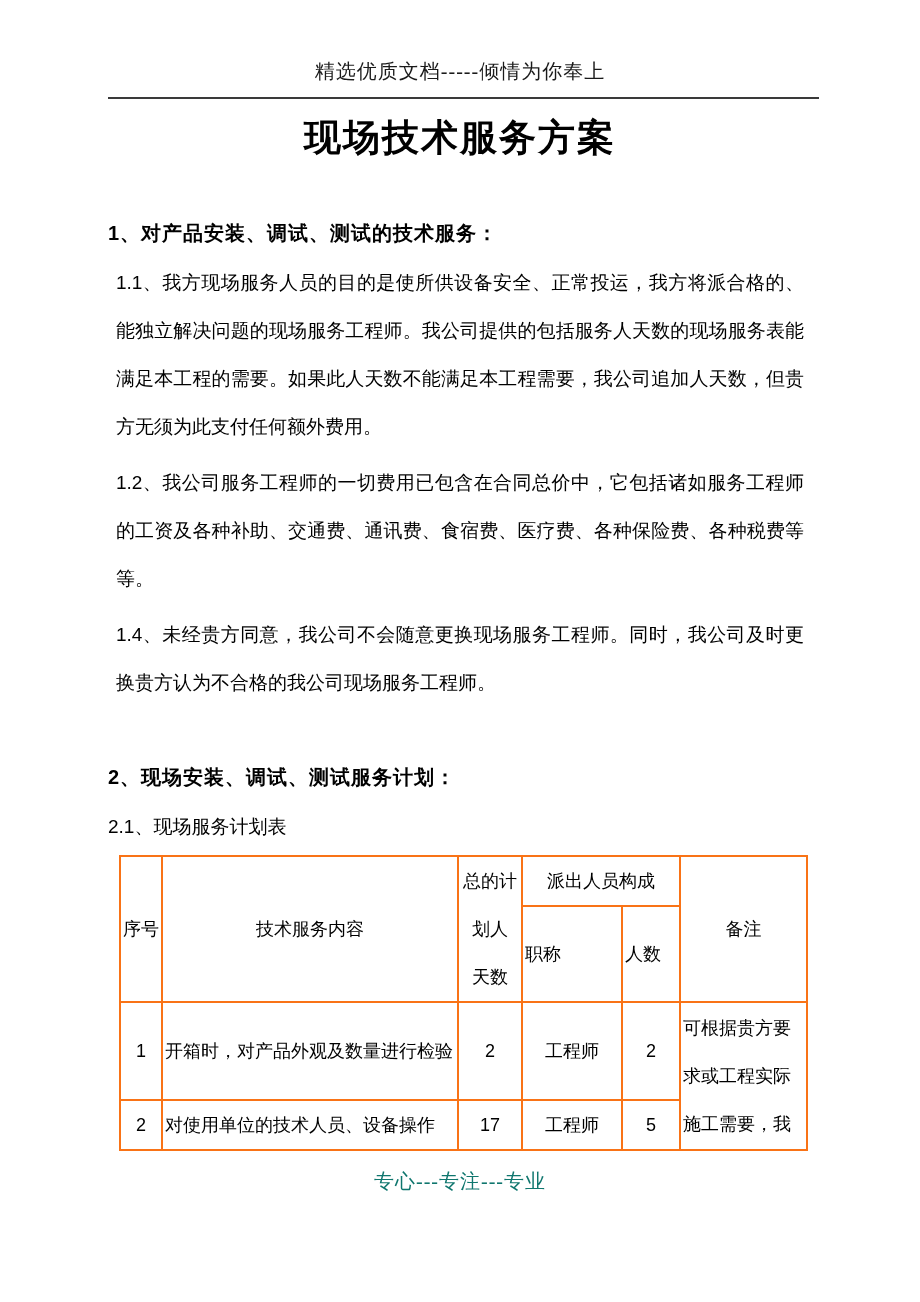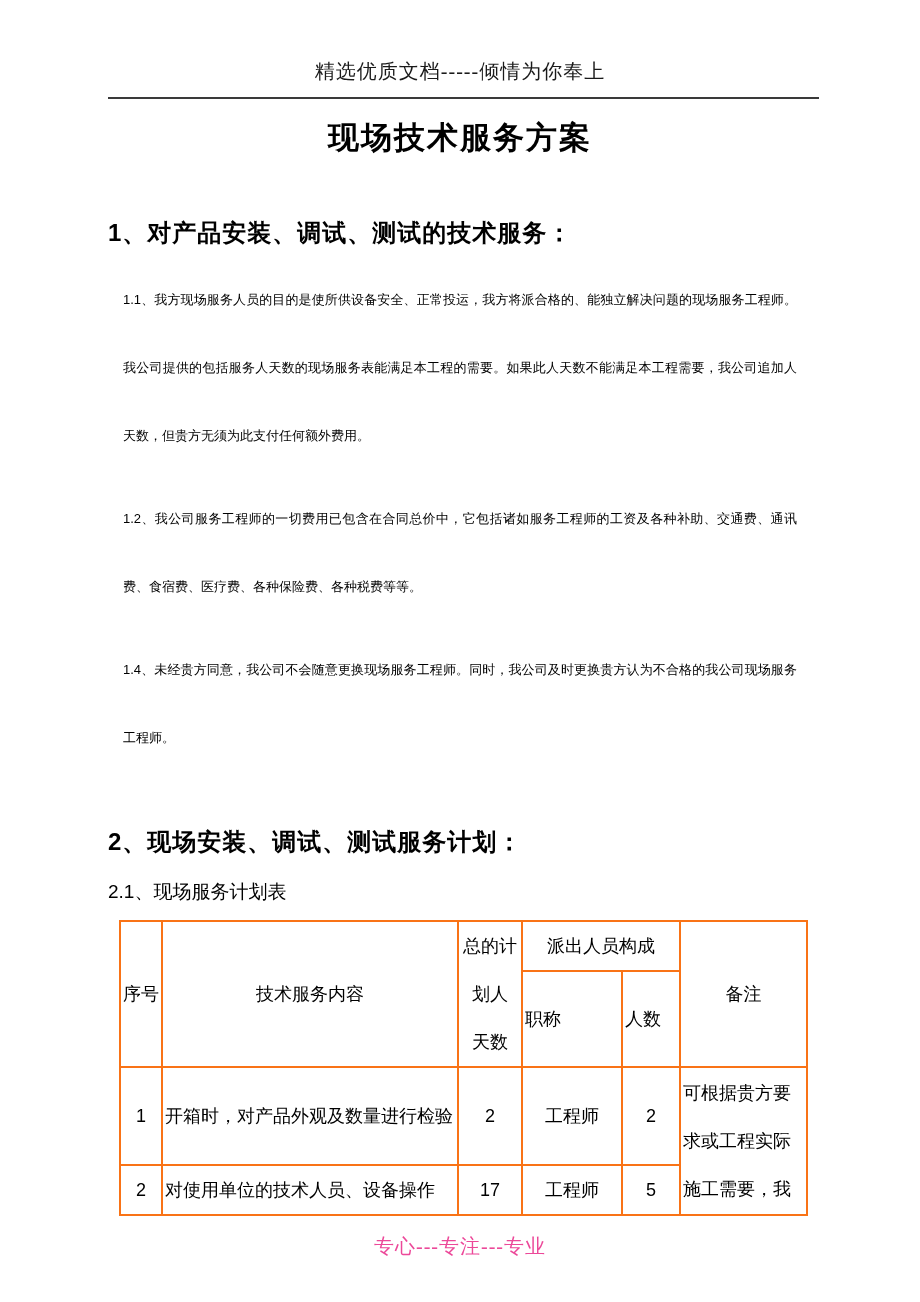--- a/index.html
+++ b/index.html
@@ -28,41 +28,41 @@
     margin: 12px 101px 0 108px;
     border: none;
     border-top: 2px solid #3a3a3a;
     height: 0;
   }
 
   
   .doc-title {
     margin-top: 14px;
     text-align: center;
-    font-size: 31px;
+    font-size: 37px;
     font-weight: bold;
     line-height: 50px;
     letter-spacing: 2px;
   }
 
   .content { margin: 0 108px; }
 
   .section-heading {
     margin: 52px 0 0 0;
-    font-size: 24px;
+    font-size: 20px;
     font-weight: bold;
     line-height: 36px;
     letter-spacing: 1px;
   }
 
   .body-paragraphs { margin-top: 8px; }
   .body-paragraphs p {
-    margin: 15px;
-    font-size: 13px;
-    line-height: 68px;
+    margin: 8px;
+    font-size: 19px;
+    line-height: 48px;
     text-align: justify;
     text-justify: inter-ideograph;
   }
 
   .sub-heading {
     margin: 12px 0 0 0;
     font-size: 19px;
     font-weight: normal;
     line-height: 40px;
   }
@@ -92,21 +92,21 @@
   td.wrapcell { padding-left: 8px; padding-right: 8px; text-align: left; }
   td.remarkcell { padding-left: 6px; padding-right: 2px; text-align: left; }
 
   
   .doc-footer {
     margin-top: 16px;
     text-align: center;
     font-family: "Liberation Serif", "DejaVu Serif", serif;
     font-size: 20px;
     line-height: 28px;
-    color: #ec4899;
+    color: #0f766e;
     letter-spacing: 1px;
   }
 </style>
 </head>
 <body>
 
 <div class="page">
 
   <div class="doc-header">精选优质文档-----倾情为你奉上</div>
   <div class="header-rule"></div>

